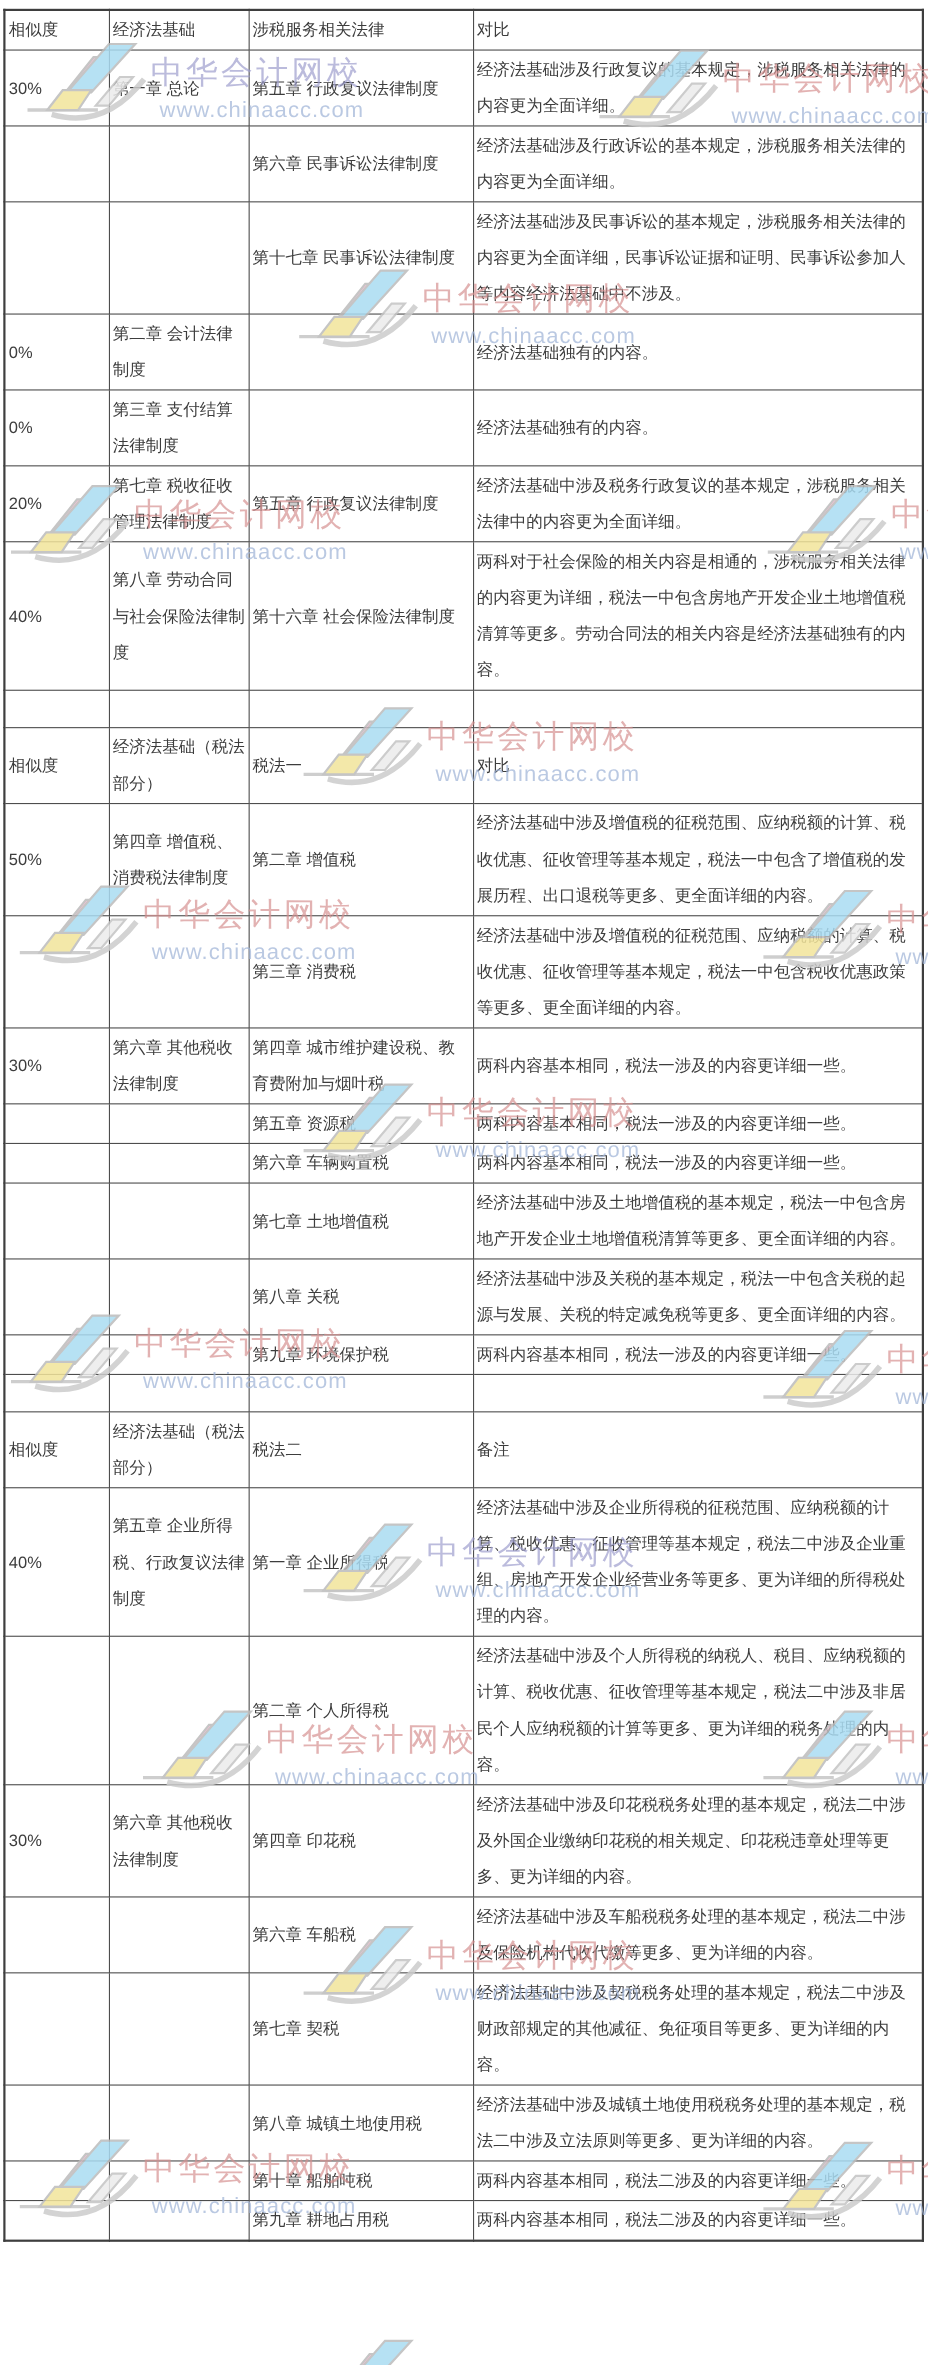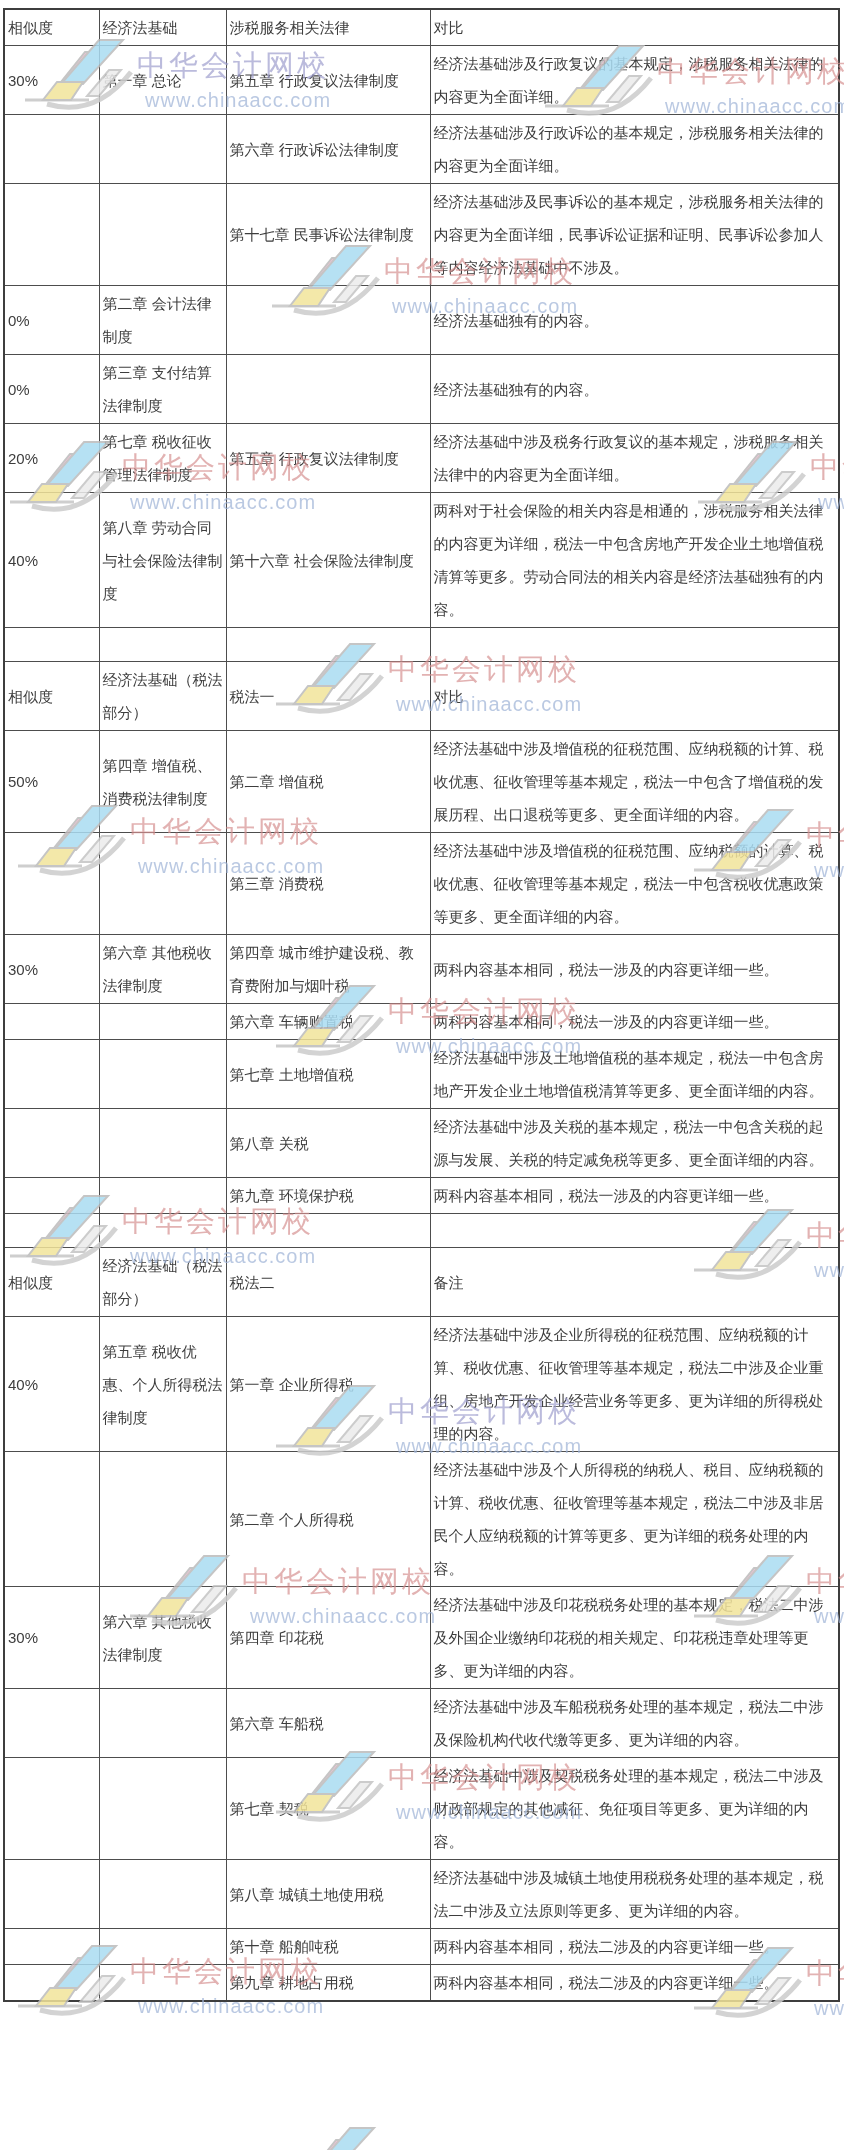--- a/index.html
+++ b/index.html
@@ -49,21 +49,21 @@
         </tr>
         <tr>
           <td>30%</td>
           <td>第一章 总论</td>
           <td>第五章 行政复议法律制度</td>
           <td>经济法基础涉及行政复议的基本规定，涉税服务相关法律的内容更为全面详细。</td>
         </tr>
         <tr>
           <td></td>
           <td></td>
-          <td>第六章 行政诉讼法律制度</td>
+          <td>第六章 民事诉讼法律制度</td>
           <td>经济法基础涉及行政诉讼的基本规定，涉税服务相关法律的内容更为全面详细。</td>
         </tr>
         <tr>
           <td></td>
           <td></td>
           <td>第十七章 民事诉讼法律制度</td>
           <td>经济法基础涉及民事诉讼的基本规定，涉税服务相关法律的内容更为全面详细，民事诉讼证据和证明、民事诉讼参加人等内容经济法基础中不涉及。</td>
         </tr>
         <tr>
           <td>0%</td>
@@ -115,20 +115,26 @@
         </tr>
         <tr>
           <td>30%</td>
           <td>第六章 其他税收法律制度</td>
           <td>第四章 城市维护建设税、教育费附加与烟叶税</td>
           <td>两科内容基本相同，税法一涉及的内容更详细一些。</td>
         </tr>
         <tr>
           <td></td>
           <td></td>
+          <td>第五章 资源税</td>
+          <td>两科内容基本相同，税法一涉及的内容更详细一些。</td>
+        </tr>
+        <tr>
+          <td></td>
+          <td></td>
           <td>第六章 车辆购置税</td>
           <td>两科内容基本相同，税法一涉及的内容更详细一些。</td>
         </tr>
         <tr>
           <td></td>
           <td></td>
           <td>第七章 土地增值税</td>
           <td>经济法基础中涉及土地增值税的基本规定，税法一中包含房地产开发企业土地增值税清算等更多、更全面详细的内容。</td>
         </tr>
         <tr>
@@ -150,21 +156,21 @@
           <td></td>
         </tr>
         <tr>
           <th>相似度</th>
           <th>经济法基础（税法部分）</th>
           <th>税法二</th>
           <th>备注</th>
         </tr>
         <tr>
           <td>40%</td>
-          <td>第五章 税收优惠、个人所得税法律制度</td>
+          <td>第五章 企业所得税、行政复议法律制度</td>
           <td>第一章 企业所得税</td>
           <td>经济法基础中涉及企业所得税的征税范围、应纳税额的计算、税收优惠、征收管理等基本规定，税法二中涉及企业重组、房地产开发企业经营业务等更多、更为详细的所得税处理的内容。</td>
         </tr>
         <tr>
           <td></td>
           <td></td>
           <td>第二章 个人所得税</td>
           <td>经济法基础中涉及个人所得税的纳税人、税目、应纳税额的计算、税收优惠、征收管理等基本规定，税法二中涉及非居民个人应纳税额的计算等更多、更为详细的税务处理的内容。</td>
         </tr>
         <tr>

